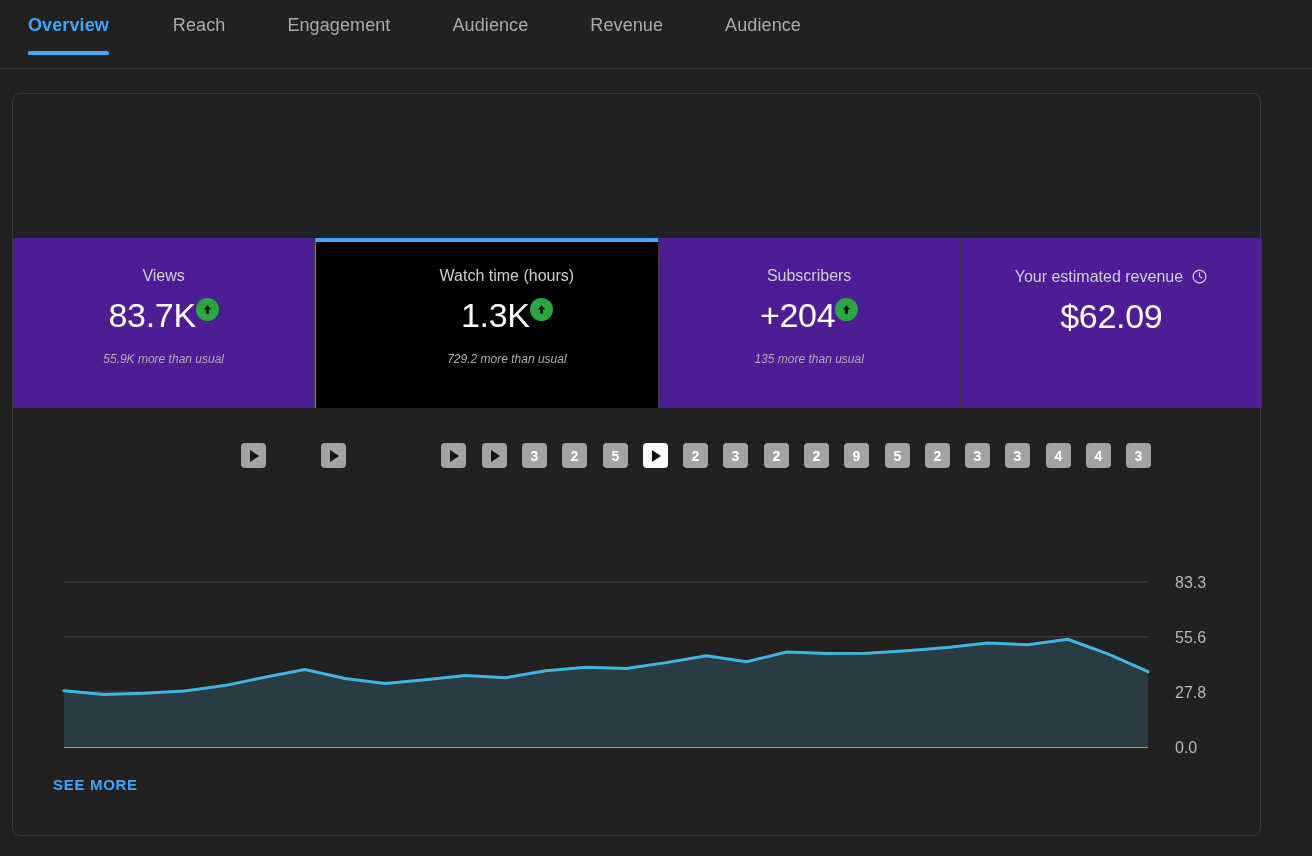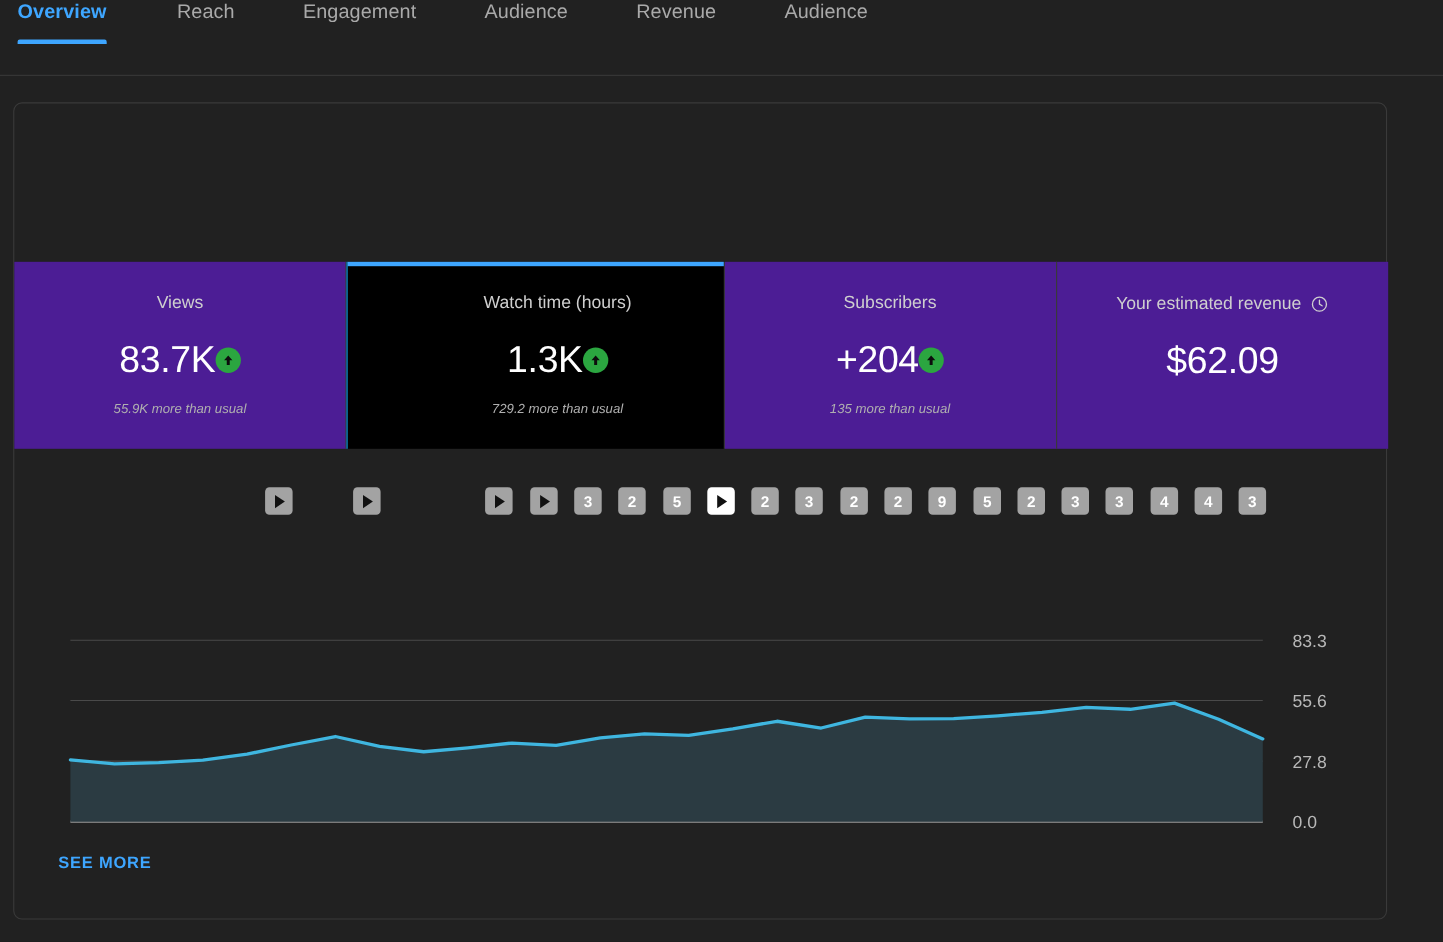--- a/index.html
+++ b/index.html
@@ -11,22 +11,22 @@
     overflow: hidden;
   }
 
   
   .tabbar {
     position: relative;
     height: 69px;
     background: #212121;
     border-bottom: 1px solid #383838;
     display: flex;
-    align-items: flex-start;
-    padding-left: 16px;
+    align-items: center;
+    padding-left: 28px;
   }
   .tab {
     position: relative;
     padding: 0 0 18px 0;
     margin-right: 62px;
     font-size: 18px;
     color: #aaaaaa;
     letter-spacing: .1px;
     cursor: pointer;
     white-space: nowrap;
@@ -97,23 +97,22 @@
   }
   .metric-label {
     font-size: 16px;
     color: #cfcfcf;
     display: flex;
     align-items: center;
     gap: 8px;
     line-height: 1;
   }
   .metric-value-row {
-    margin-top: 26px;
-    display: flex;
-    align-items: center;
+    margin-top: 14px;
+    display: flex;
   }
   .metric-value {
     font-size: 34px;
     color: #ffffff;
     line-height: 1;
     letter-spacing: -0.3px;
   }
   .trend-up {
     width: 23px; height: 23px;
     border-radius: 50%;

